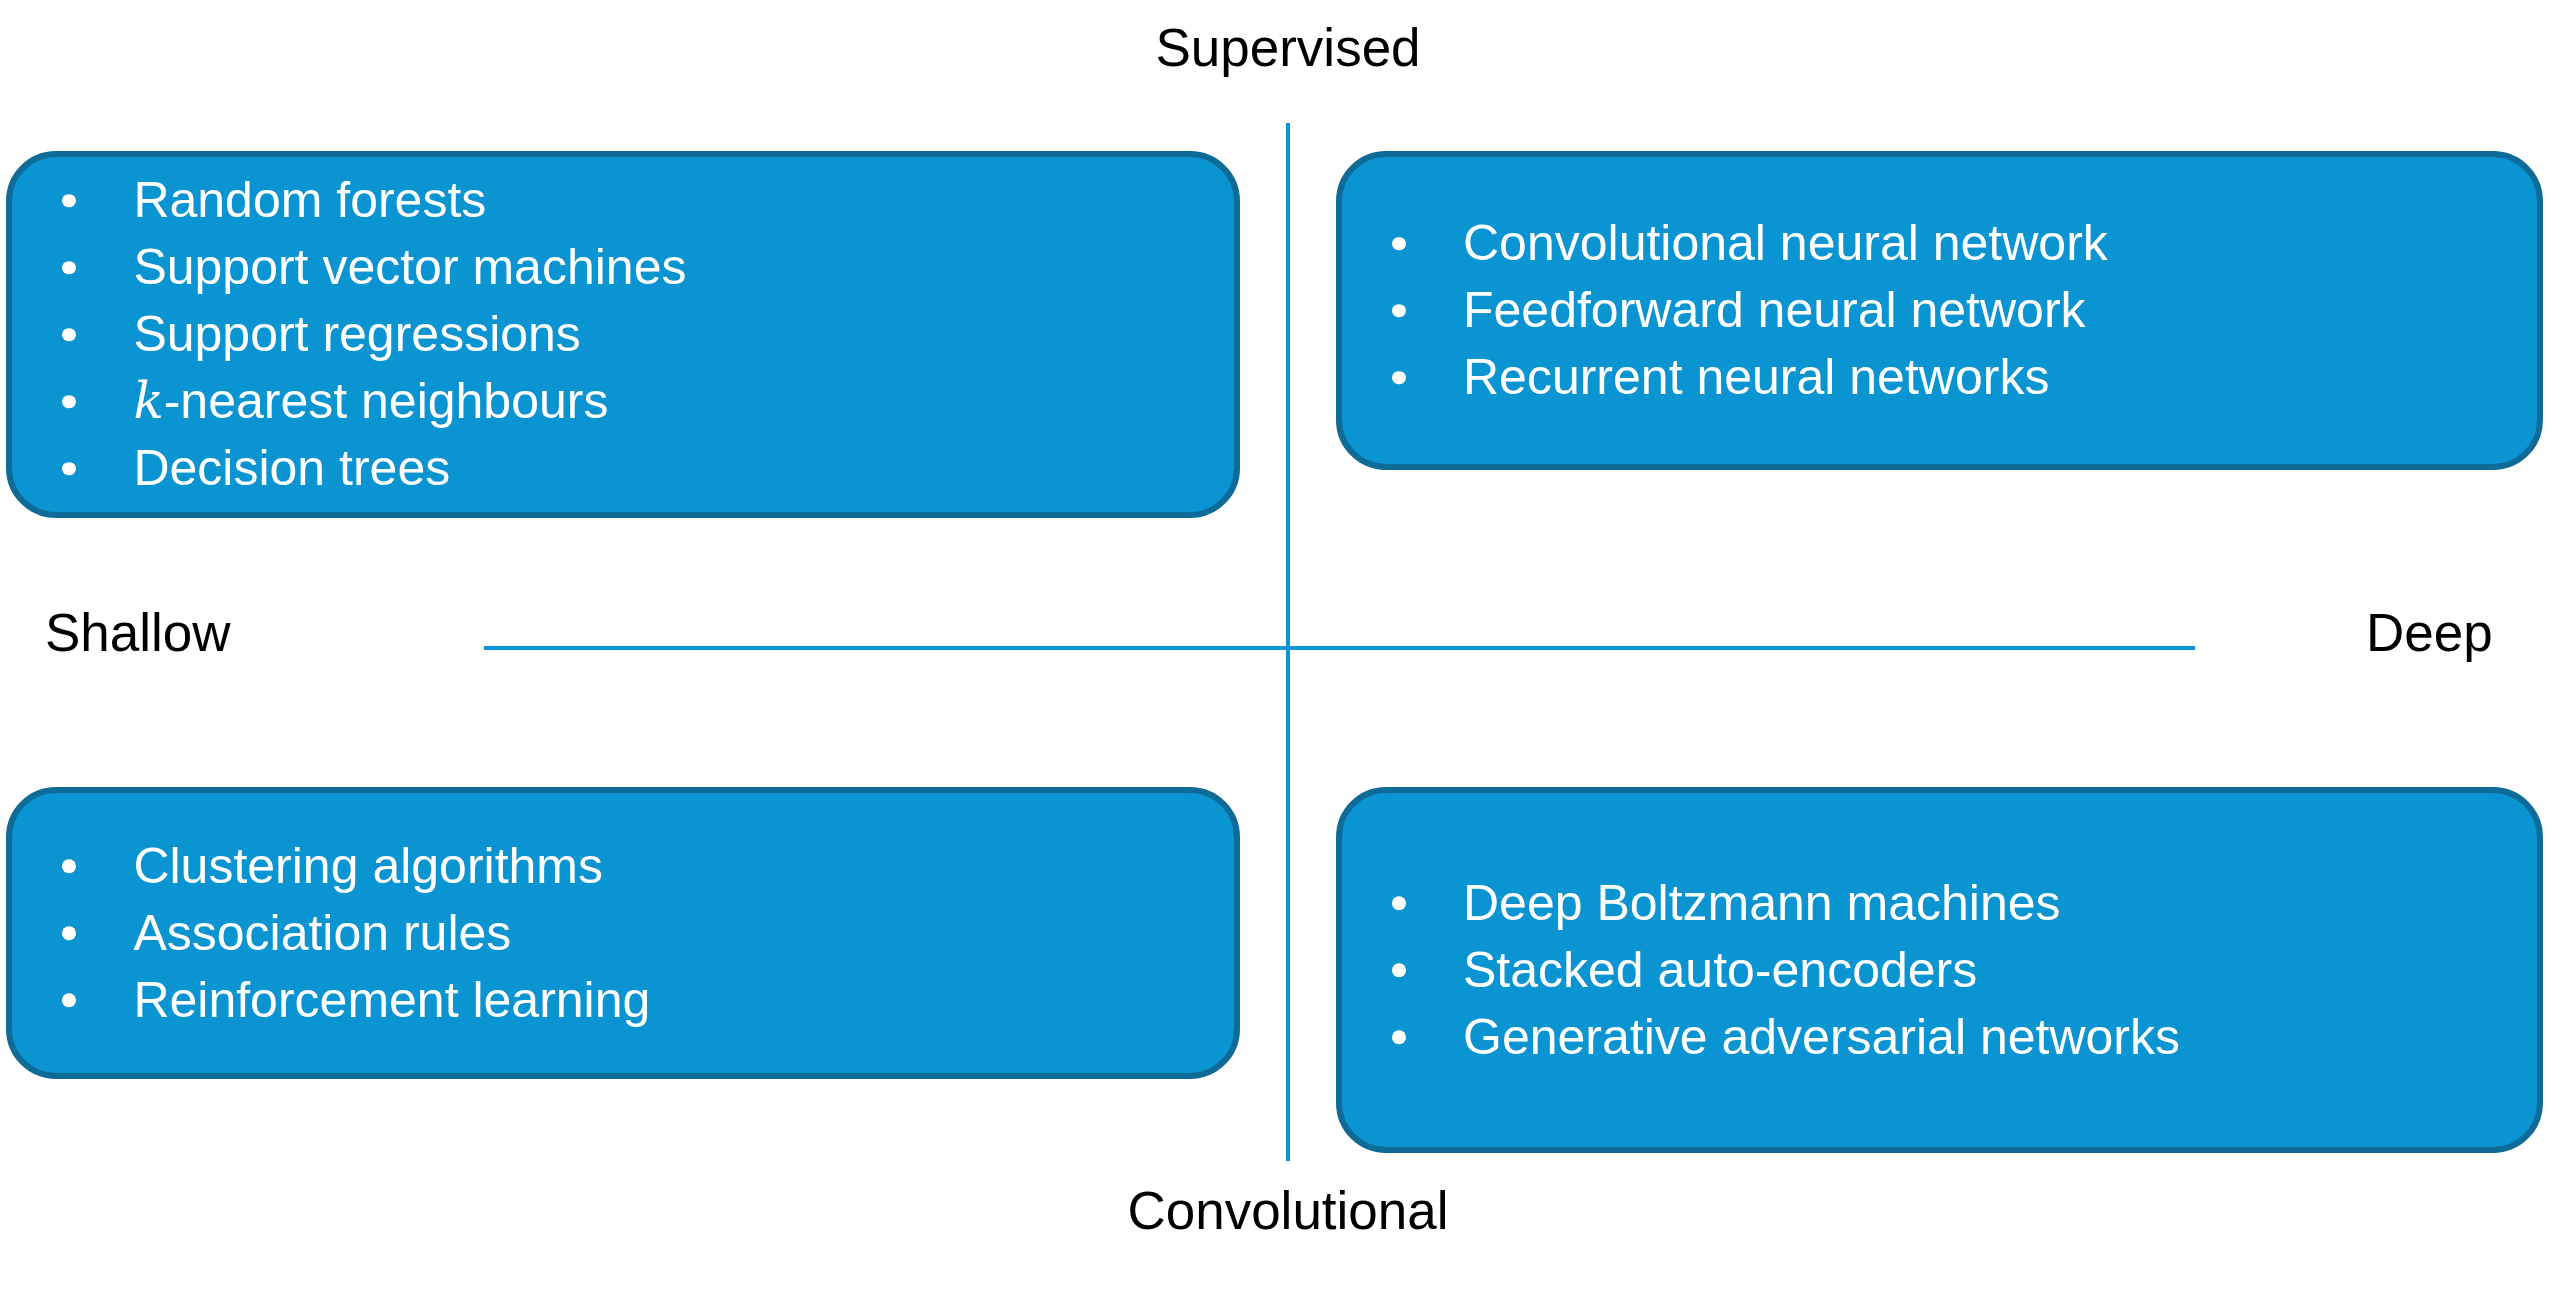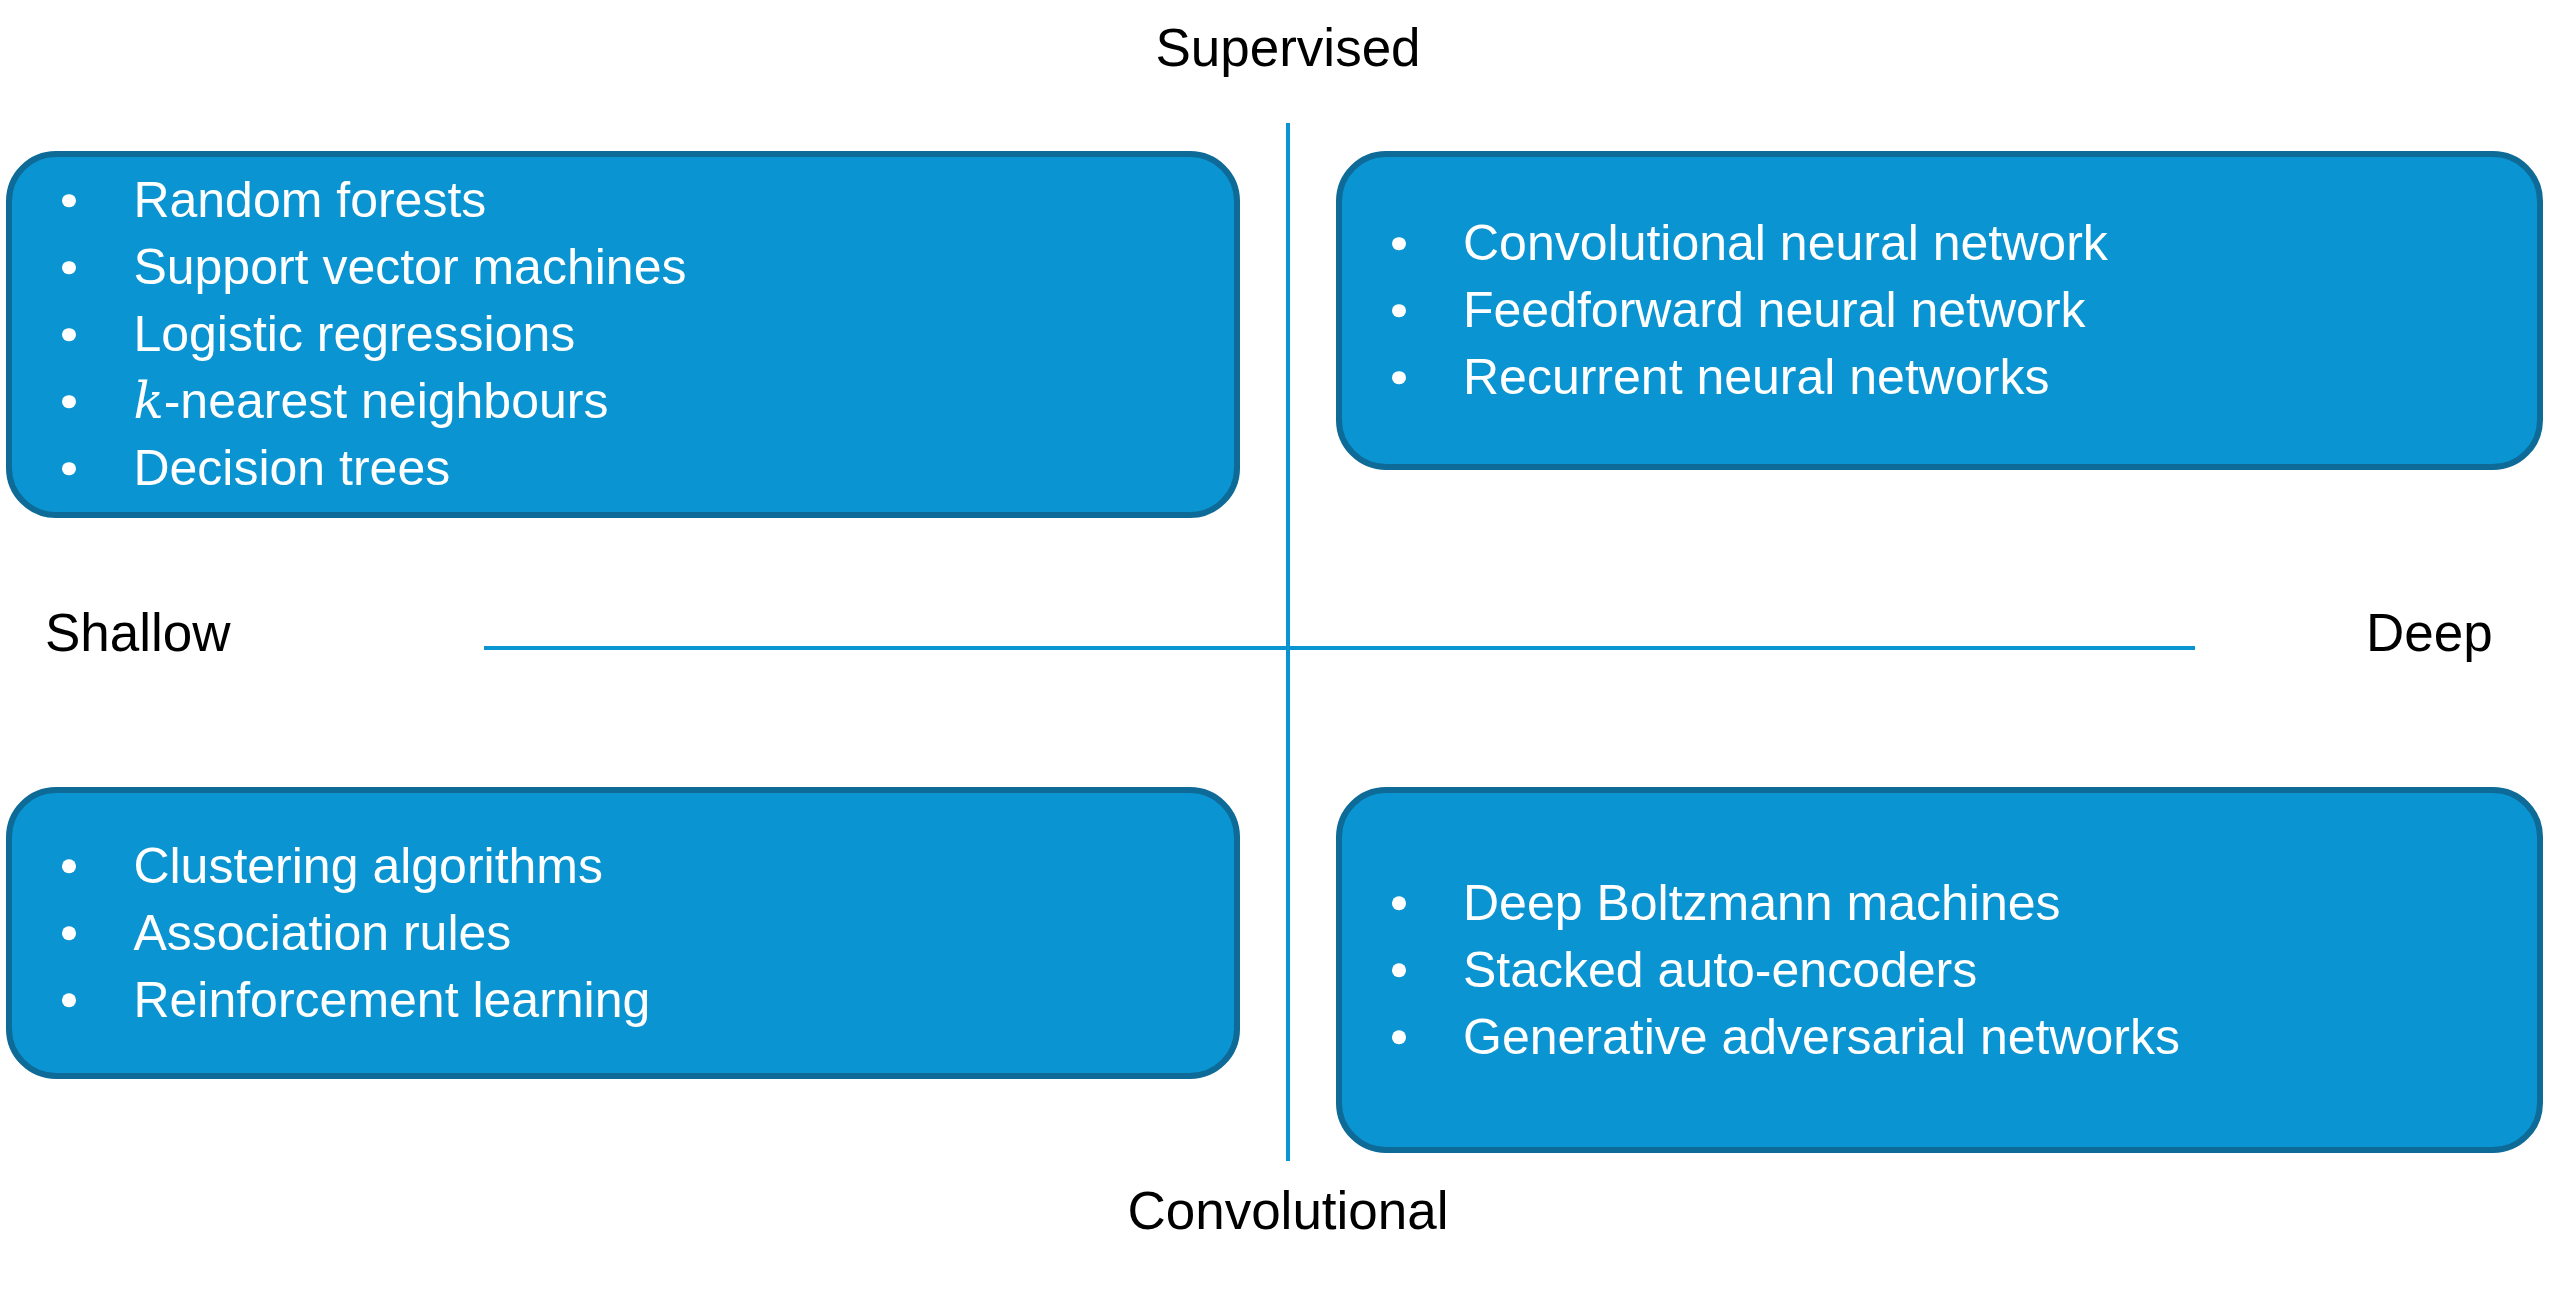--- a/index.html
+++ b/index.html
@@ -89,21 +89,21 @@
   <div class="axis-label center-x" style="left:1288px; top:1181px;">Convolutional</div>
 
   <div class="axis-line" style="left:1286px; top:123px; width:3.6px; height:1038px;"></div>
 
   <div class="axis-line" style="left:484px; top:646px; width:1711px; height:3.6px;"></div>
 
   <div class="quadrant-box" style="left:6.4px; top:151px; width:1234px; height:367px;">
     <ul>
         <li>Random forests</li>
         <li>Support vector machines</li>
-        <li>Logistic regressions</li>
+        <li>Support regressions</li>
         <li><i class="math">k</i>-nearest neighbours</li>
         <li>Decision trees</li>
       </ul>
   </div>
 
   <div class="quadrant-box" style="left:1336px; top:151px; width:1207px; height:319px;">
     <ul>
         <li>Convolutional neural network</li>
         <li>Feedforward neural network</li>
         <li>Recurrent neural networks</li>

